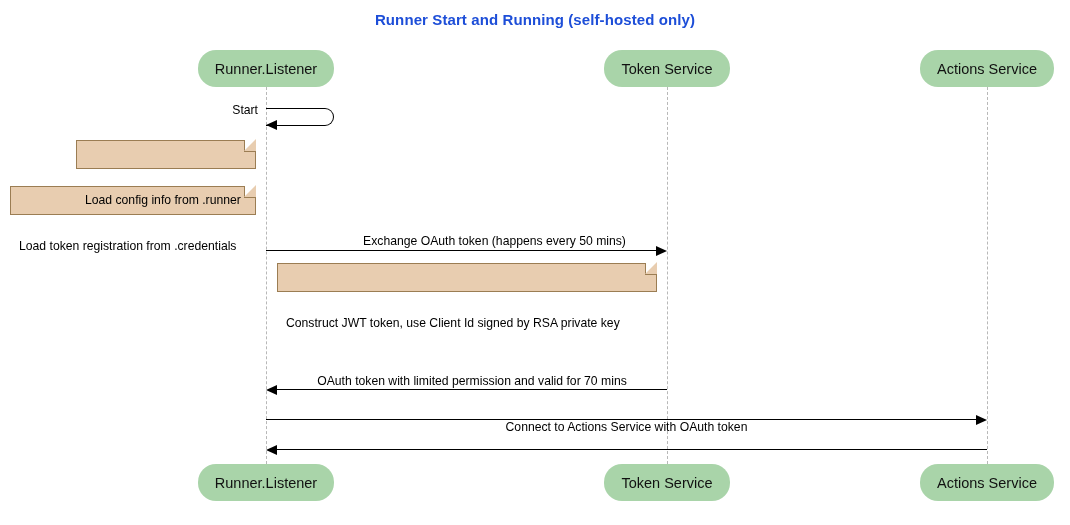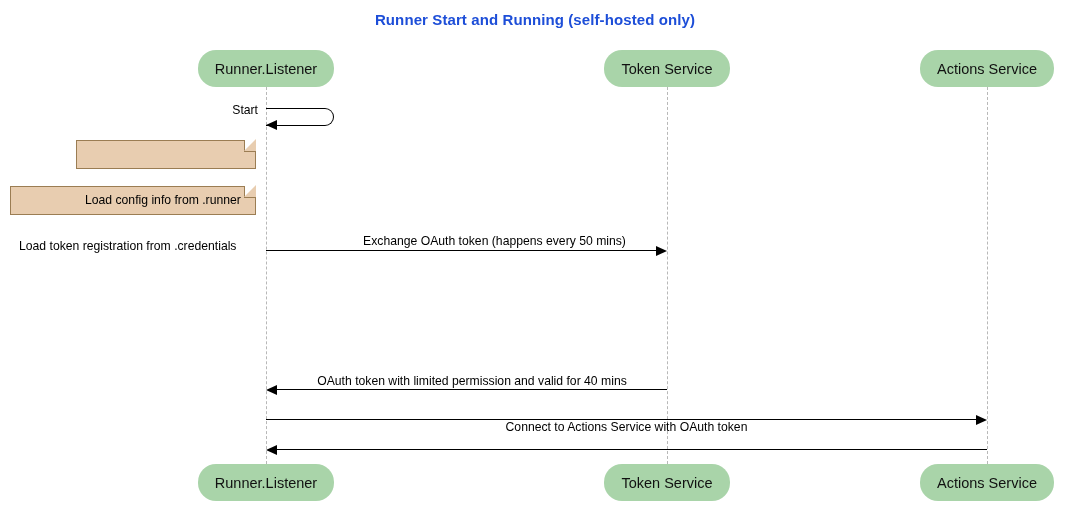--- a/index.html
+++ b/index.html
@@ -178,23 +178,27 @@
 
   <div class="note" style="left:10px; top:186px; width:246px; height:29px;">
     <div class="fold"></div>
     <div class="note-text">Load token registration from .credentials</div>
   </div>
 
   <div class="msg-label" style="left:266px; top:234px; width:401px;margin-left:28px;">Exchange OAuth token (happens every 50 mins)</div>
   <div class="msg-line" style="left:266px; top:250px; width:390px;"></div>
   <div class="arrow-right" style="left:656px; top:245.5px;"></div>
 
-
-
-  <div class="msg-label" style="left:277px; top:374px; width:390px;">OAuth token with limited permission and valid for 40 mins</div>
+  <div class="note" style="left:277px; top:263px; width:380px; height:29px;">
+    <div class="fold"></div>
+    <div class="note-text">Construct JWT token, use Client Id signed by RSA private key</div>
+  </div>
+
+
+  <div class="msg-label" style="left:277px; top:374px; width:390px;">OAuth token with limited permission and valid for 70 mins</div>
   <div class="msg-line" style="left:277px; top:389px; width:390px;"></div>
   <div class="arrow-left" style="left:266px; top:384.5px;"></div>
 
   <div class="msg-label" style="left:266px; top:420px; width:721px;">Connect to Actions Service with OAuth token</div>
   <div class="msg-line" style="left:266px; top:419px; width:710px;"></div>
   <div class="arrow-right" style="left:976px; top:414.5px;"></div>
 
   <div class="msg-line" style="left:277px; top:449px; width:710px;"></div>
   <div class="arrow-left" style="left:266px; top:444.5px;"></div>
 

